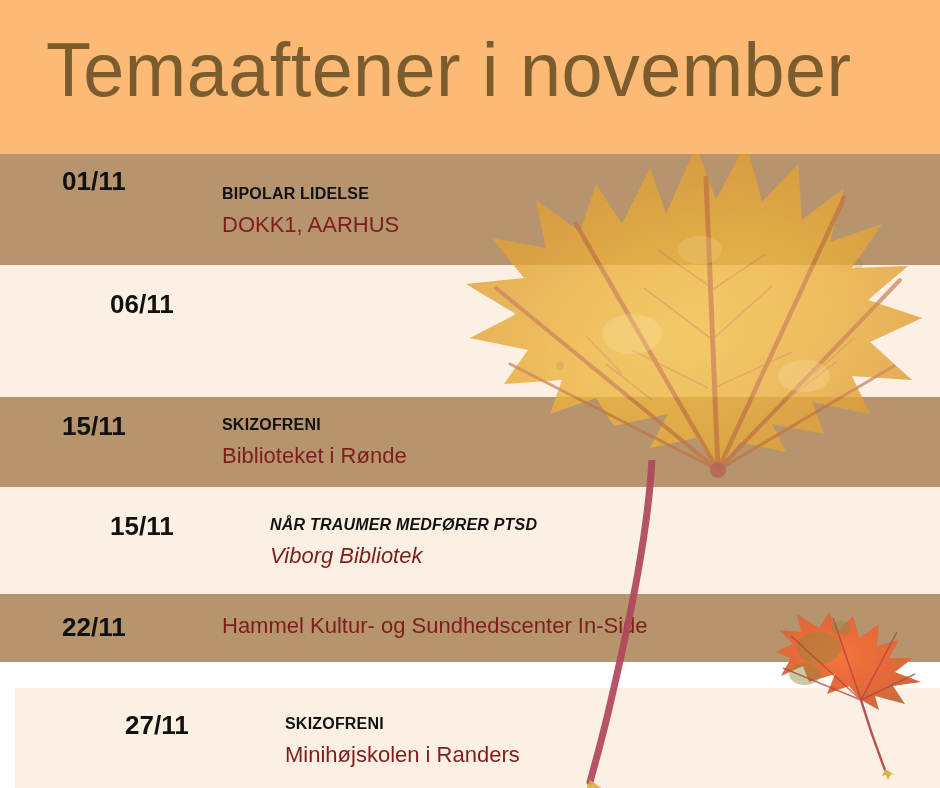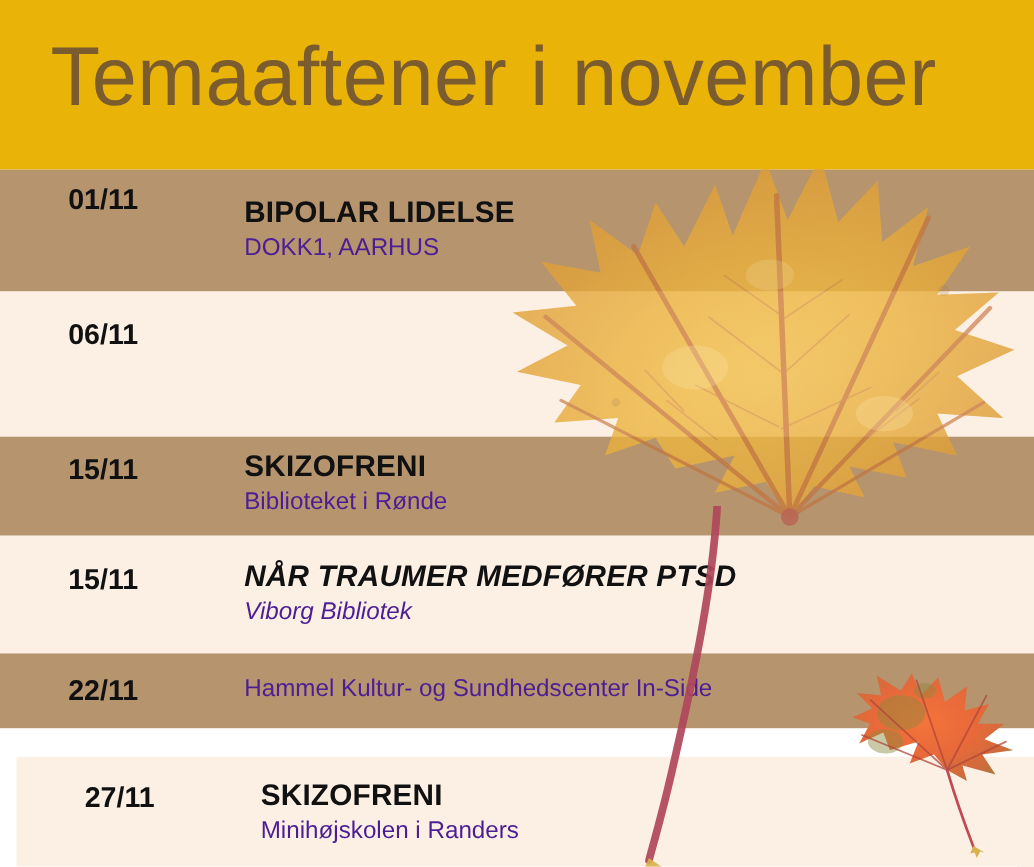--- a/index.html
+++ b/index.html
@@ -19,21 +19,21 @@
     background: #ffffff;
   }
 
   
   .header {
     position: absolute;
     left: 0;
     top: 0;
     width: 940px;
     height: 154px;
-    background: #eab308;
+    background: #fdba74;
     z-index: 6;
   }
   .poster-title {
     position: absolute;
     left: 46px;
     top: 28px;
     width: 860px;
     color: #7a5c2e;
     font-family: "Liberation Sans Narrow", "Liberation Sans", sans-serif;
     font-size: 76px;
@@ -54,21 +54,21 @@
     height: 634px;
     z-index: 1;
   }
   .row {
     position: absolute;
     left: 0;
     width: 940px;
     box-sizing: border-box;
   }
   .row.brown { background: #b5946e; }
-  .row.cream { background: #fcf0e4; }
+  .row.cream { background: #fcf0e4; padding-left: 48px; }
 
   .row-inner {
     position: relative;
     width: 100%;
     height: 100%;
   }
   .row-date {
     position: absolute;
     left: 62px;
     width: 150px;
@@ -79,27 +79,27 @@
     letter-spacing: 0px;
   }
   .row-body {
     position: absolute;
     left: 222px;
     width: 700px;
   }
   .row-title {
     color: #111111;
     font-weight: bold;
-    font-size: 27px;
+    font-size: 16px;
     line-height: 31px;
     letter-spacing: 0.2px;
     white-space: pre-line;
   }
   .row-venue {
-    color: #4c1d95;
+    color: #7f1d1d;
     font-weight: 400;
     font-size: 22px;
     line-height: 27px;
     margin-top: 2px;
   }
 
   
   .leaf-layer {
     position: absolute;
     left: 0;

